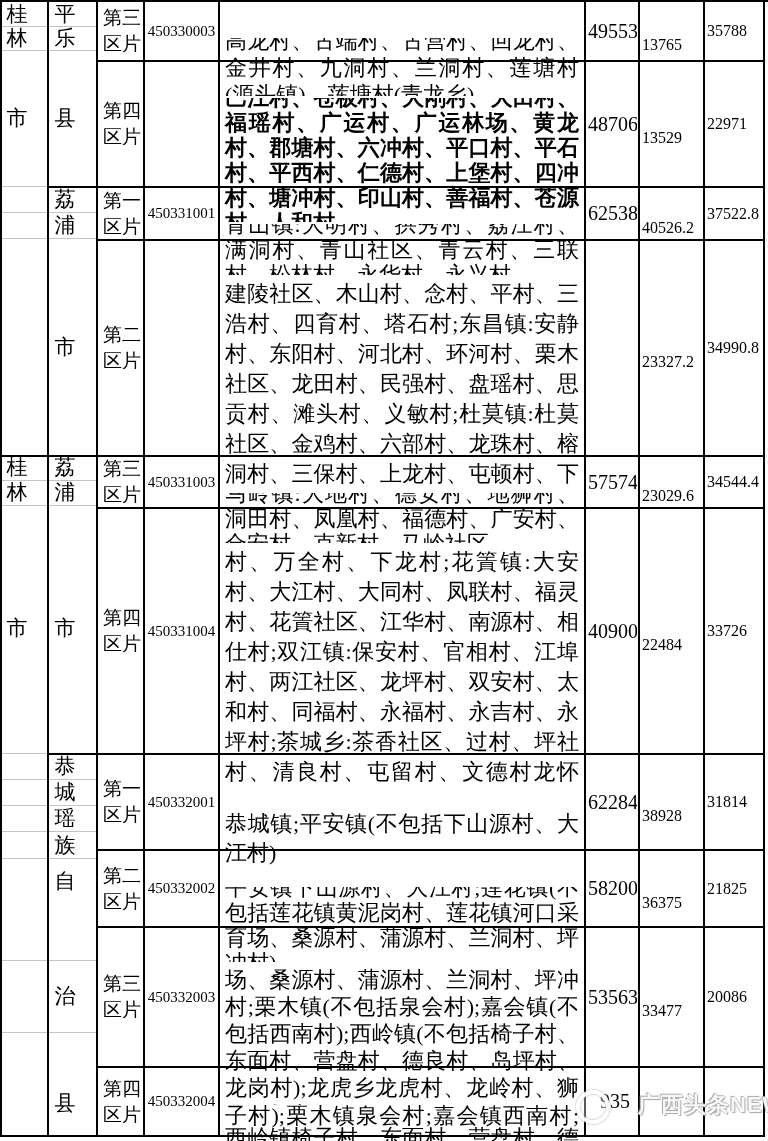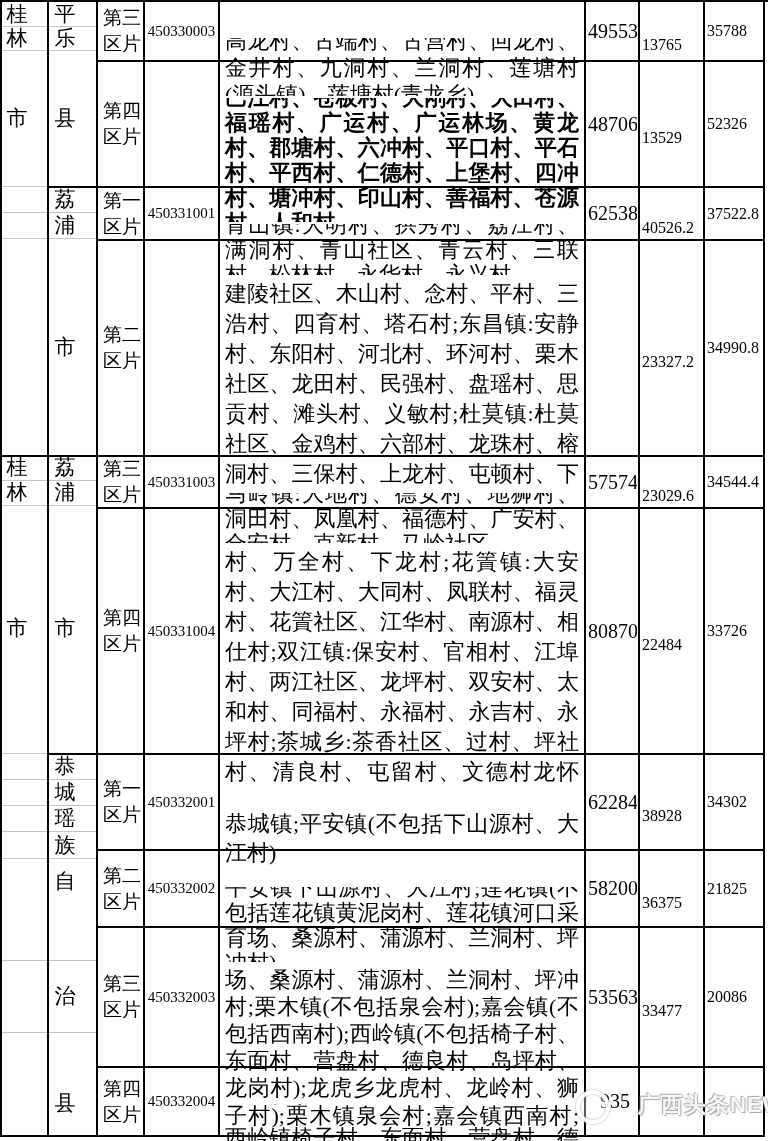--- a/index.html
+++ b/index.html
@@ -166,21 +166,21 @@
     <div class="cell c5">
         <div class="tx">巴江村、苍板村、大刚村、大田村、福瑶村、广运村、广运林场、黄龙村、郡塘村、六冲村、平口村、平石村、平西村、仁德村、上堡村、四冲村、塘冲村、印山村、善福村、苍源村、人和村</div>
       </div>
     <div class="cell c6">
         <div class="tx">48706</div>
       </div>
     <div class="cell c7">
         <div class="tx">13529</div>
       </div>
     <div class="cell c8">
-        <div class="tx">52326</div>
+        <div class="tx">22971</div>
       </div>
   </div>
 
   <div class="row r2">
     <div class="cell c3">
         <div class="tx">第一区片</div>
       </div>
     <div class="cell c4">
         <div class="tx">450331001</div>
       </div>
@@ -238,21 +238,21 @@
     <div class="cell c3">
         <div class="tx">第四区片</div>
       </div>
     <div class="cell c4">
         <div class="tx">450331004</div>
       </div>
     <div class="cell c5">
         <div class="tx">蒲芦瑶族乡:福文村、古立村、甲板村、黎村、蒲芦社区、桥乐村、万福村、万全村、下龙村;花篢镇:大安村、大江村、大同村、凤联村、福灵村、花篢社区、江华村、南源村、相仕村;双江镇:保安村、官相村、江埠村、两江社区、龙坪村、双安村、太和村、同福村、永福村、永吉村、永坪村;茶城乡:茶香社区、过村、坪社村、清良村、屯留村、文德村龙怀乡:德庆村、东坪村、庆云村、三河村、新安社区</div>
       </div>
     <div class="cell c6">
-        <div class="tx">80870</div>
+        <div class="tx">40900</div>
       </div>
     <div class="cell c7">
         <div class="tx">22484</div>
       </div>
     <div class="cell c8">
         <div class="tx">33726</div>
       </div>
   </div>
 
   <div class="row r6">
@@ -265,21 +265,21 @@
     <div class="cell c5">
         <div class="tx">恭城镇;平安镇(不包括下山源村、大江村)</div>
       </div>
     <div class="cell c6">
         <div class="tx">62284</div>
       </div>
     <div class="cell c7">
         <div class="tx">38928</div>
       </div>
     <div class="cell c8">
-        <div class="tx">34302</div>
+        <div class="tx">31814</div>
       </div>
   </div>
 
   <div class="row r7">
     <div class="cell c3">
         <div class="tx">第二区片</div>
       </div>
     <div class="cell c4">
         <div class="tx">450332002</div>
       </div>

